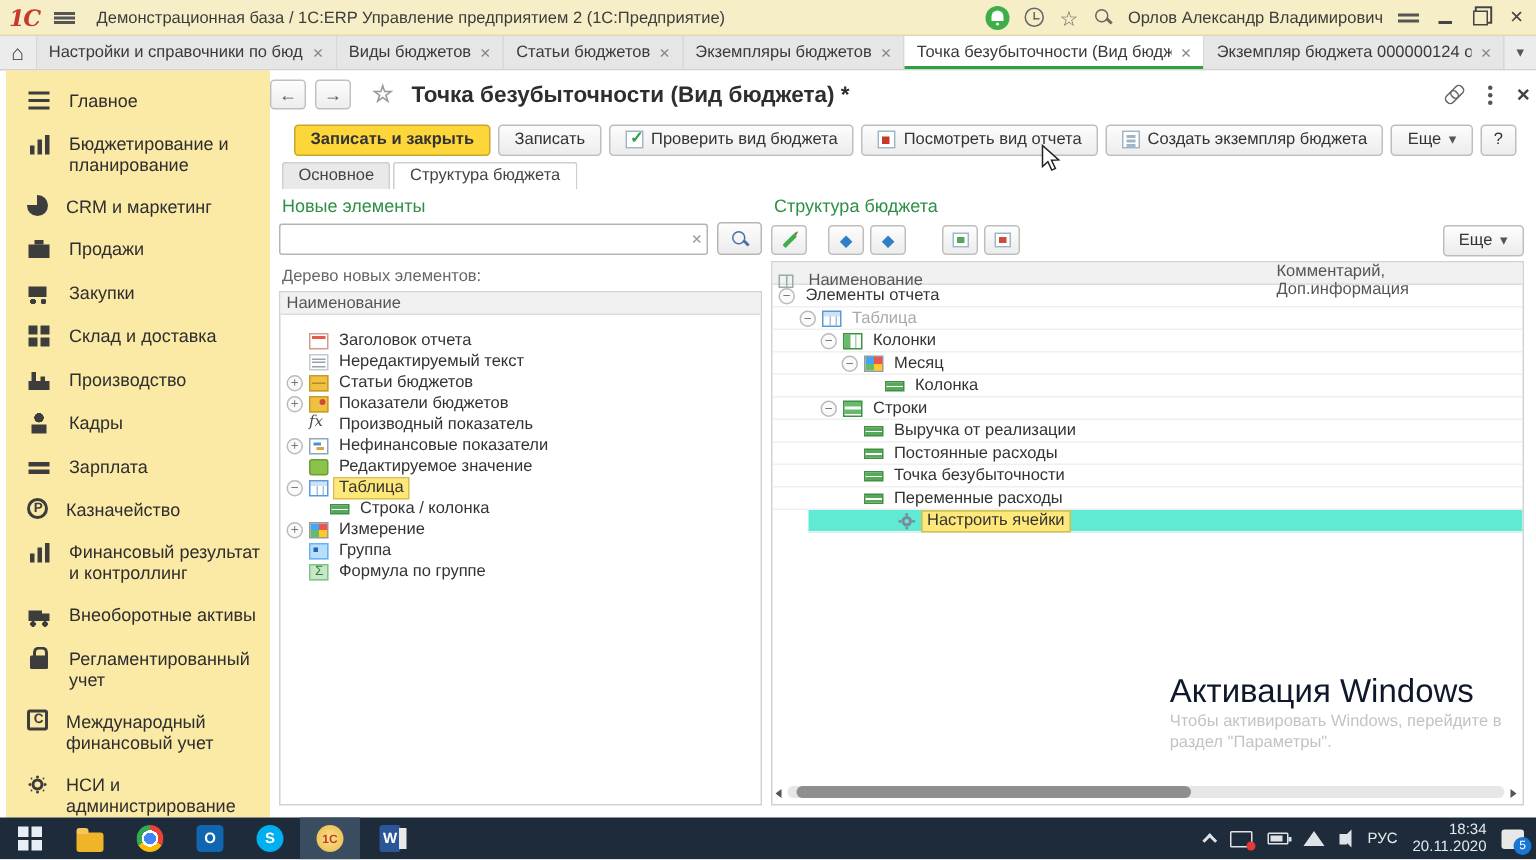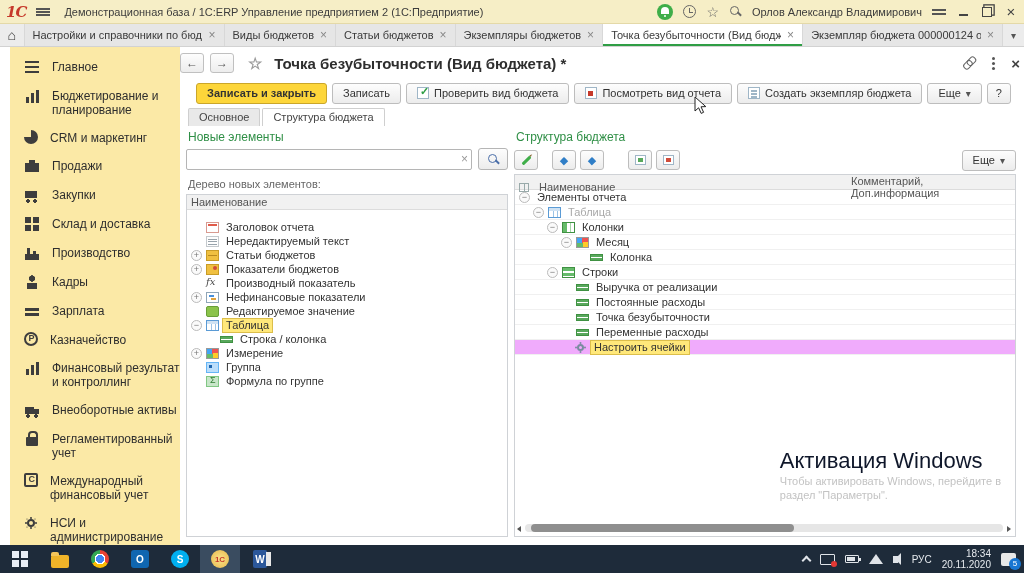--- a/index.html
+++ b/index.html
@@ -41,21 +41,21 @@
   .wtab{display:flex;align-items:center;gap:6px;padding:0 8px;border-right:1px solid #d8d8d8;
     background:#e6e6e6;max-width:200px;position:relative;}
   .wtab-label{white-space:nowrap;overflow:hidden;color:#3a3a3a;}
   .wtab-close{color:#888;font-size:12px;}
   .wtab.active{background:#fff;}
   .wtab.active::after{content:"";position:absolute;left:0;right:0;bottom:0;height:2px;background:#2f9e45;}
   .tabdrop{margin-left:auto;width:24px;display:flex;align-items:center;justify-content:center;color:#555;}
   .caret::before{content:"▾";font-size:10px;color:#555;}
 
   
-  .sidebar{position:absolute;left:10px;top:47px;bottom:28px;width:180px;background:#fbe9a6;
+  .sidebar{position:absolute;left:4px;top:47px;bottom:28px;width:180px;background:#fbe9a6;
     padding:6px 0;display:flex;flex-direction:column;overflow:hidden;}
   .sb-item{display:flex;align-items:flex-start;gap:12px;padding:7px 10px 7px 14px;cursor:default;}
   .sb-label{font-size:12px;color:#2e2e2e;line-height:14px;}
   .sbi{width:16px;height:16px;flex:none;position:relative;margin-top:-1px;}
   .menu-icon{background:linear-gradient(#3d3d3d,#3d3d3d) 1px 2px/14px 2px no-repeat,
     linear-gradient(#3d3d3d,#3d3d3d) 1px 7px/14px 2px no-repeat,
     linear-gradient(#3d3d3d,#3d3d3d) 1px 12px/14px 2px no-repeat;}
   .chart-icon,.barchart-icon{background:linear-gradient(#3d3d3d,#3d3d3d) 2px 9px/3px 6px no-repeat,
     linear-gradient(#3d3d3d,#3d3d3d) 7px 5px/3px 10px no-repeat,
     linear-gradient(#3d3d3d,#3d3d3d) 12px 2px/3px 13px no-repeat;}
@@ -138,21 +138,21 @@
   .magbtn .magico::before{border-color:#4a6ea9;}
   .magbtn .magico::after{background:#4a6ea9;}
   .treecap{color:#666;padding:2px 2px 4px;}
   .treebox{flex:1;border:1px solid #cfd2d6;display:flex;flex-direction:column;overflow:hidden;background:#fff;}
   .thead{display:flex;align-items:center;height:15px;background:#f1f1f1;border-bottom:1px solid #dcdcdc;color:#555;padding:0 4px;flex:none;}
   .rthead{display:grid;grid-template-columns:20px 1fr 160px;}
   .hdrico{width:10px;height:9px;border:1px solid #9aa;background:linear-gradient(#9aa,#9aa) 4px 0/1px 100% no-repeat;}
 
   .trow{display:flex;align-items:center;height:14px;flex:none;}
   .rrow{height:15px;border-bottom:1px solid #f0f0f0;}
-  .rrow.sel{background:#f0abfc;}
+  .rrow.sel{background:#5eead4;margin-left:24px;}
   .exp{width:11px;height:11px;border:1px solid #bbb;border-radius:50%;background:#fafafa;color:#777;
     font-size:9px;line-height:9px;text-align:center;margin-right:4px;flex:none;}
   .exp-sp{width:15px;flex:none;}
   .tlabel{white-space:nowrap;padding:0 3px;line-height:13px;}
   .tlabel.tsel{background:#ffe87a;outline:1px solid #dcbe4a;}
   .tlabel.dim{color:#a9a9a9;}
 
   .tico{width:13px;height:11px;flex:none;margin-right:4px;position:relative;}
   .report-title-icon{background:#fff;border:1px solid #d89a90;}
   .report-title-icon::before{content:"";position:absolute;left:1px;right:1px;top:1px;height:2px;background:#e05b4b;}

